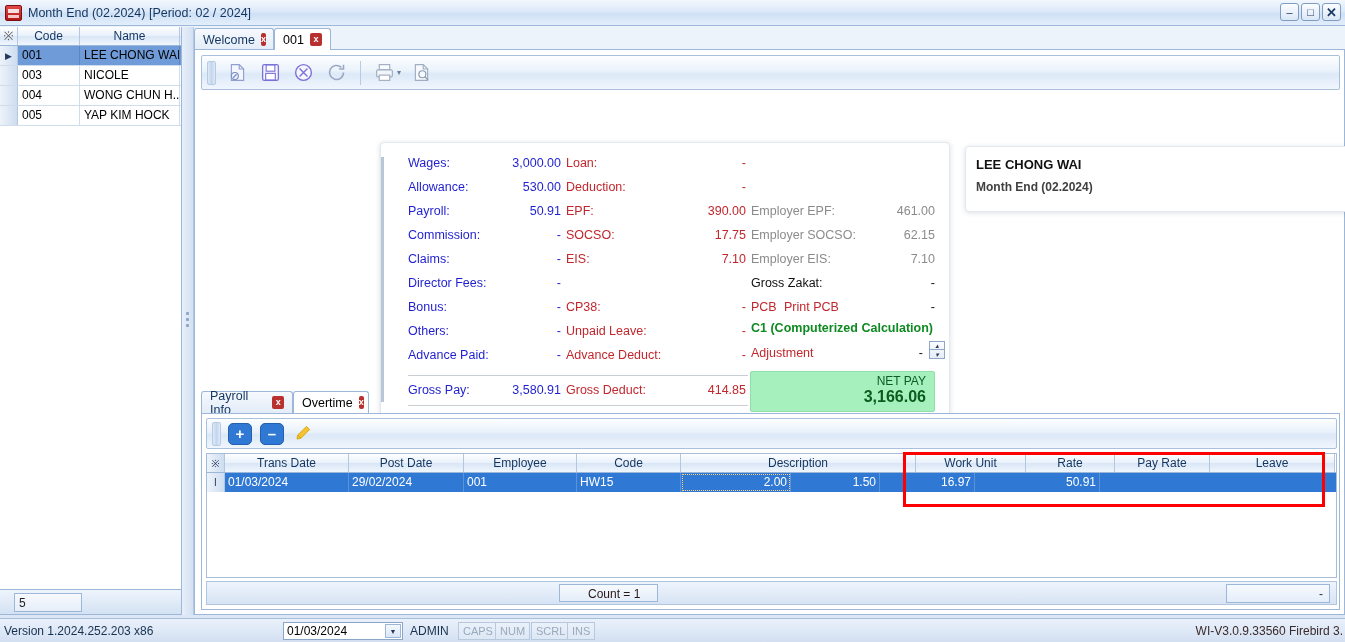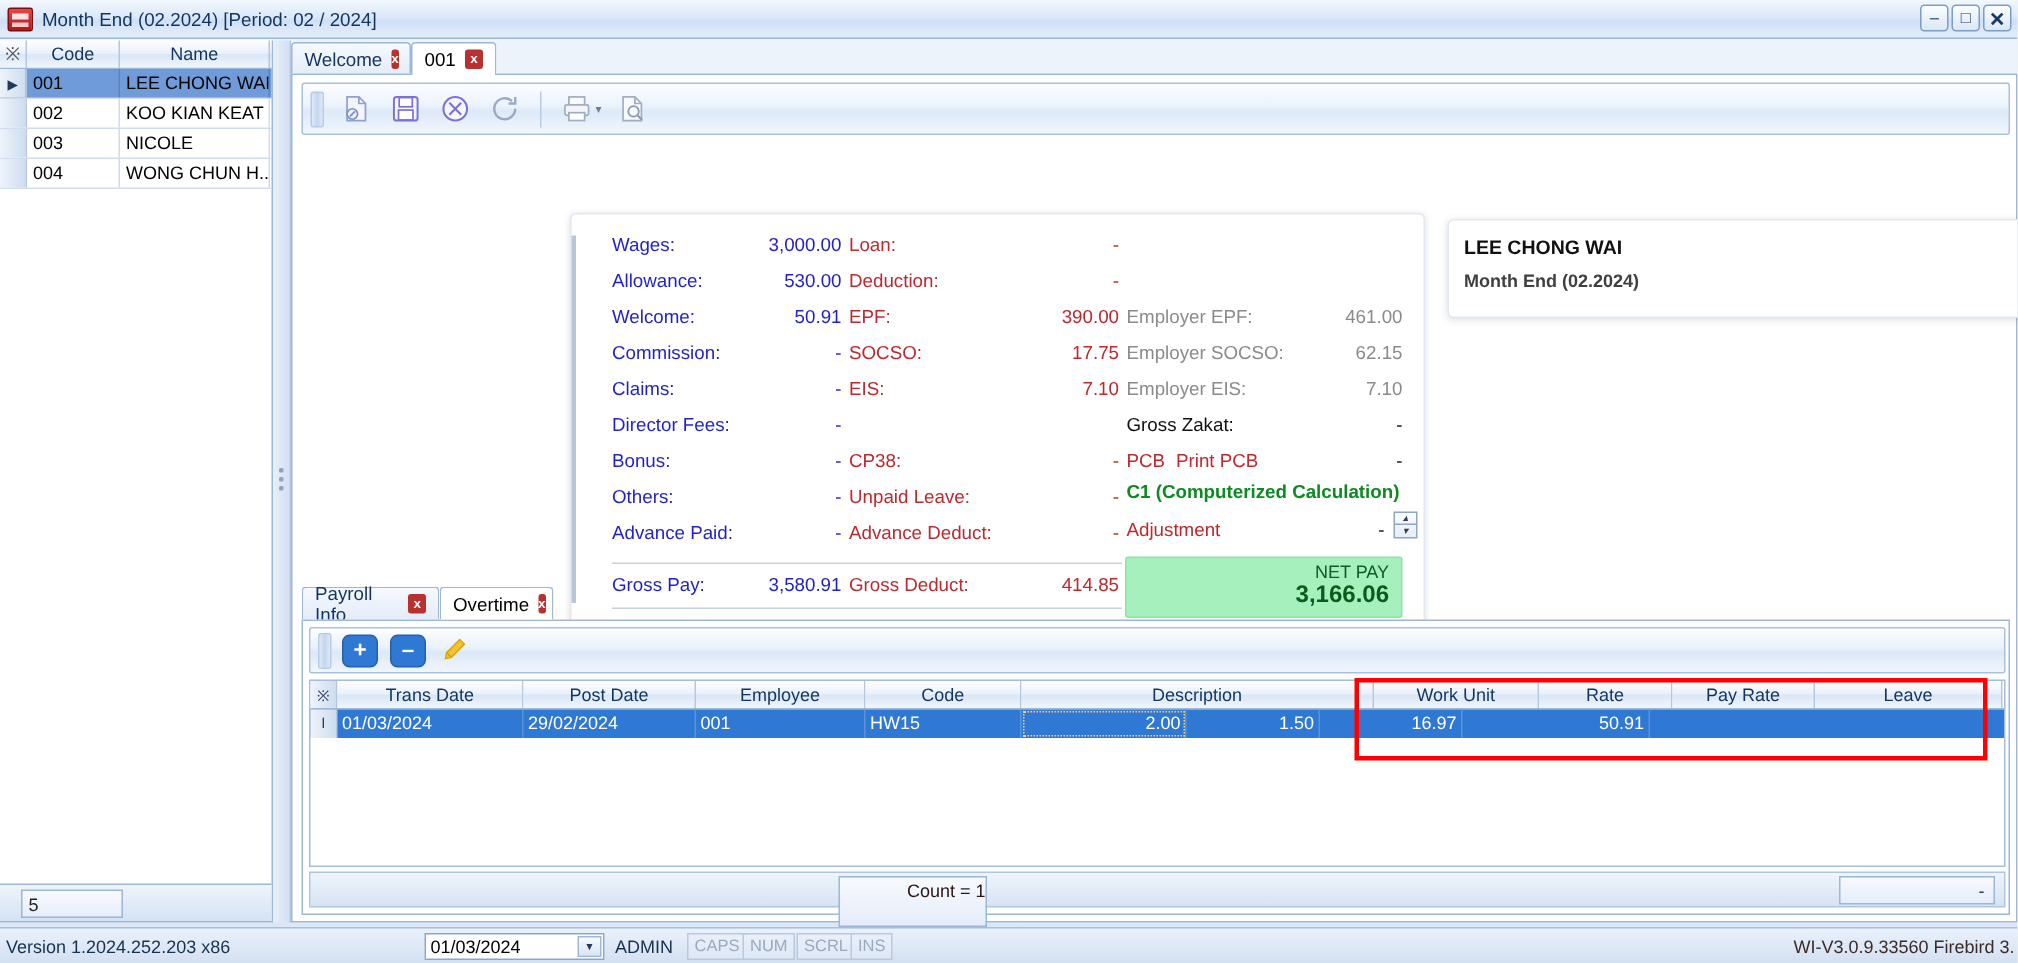--- a/index.html
+++ b/index.html
@@ -223,23 +223,23 @@
     position:absolute; left:903px; top:452px; width:422px; height:55px;
     border:3px solid #ff0000; pointer-events:none; z-index:20;
   }
 
   .lowfoot{
     position:absolute; left:4px; bottom:4px; width:1131px; height:24px;
     background:linear-gradient(180deg,#eef4fc,#d7e3f4);
     border:1px solid #b0c5de;
   }
   .countbox{
-    position:absolute; left:352px; top:2px; width:99px; height:34px;
+    position:absolute; left:352px; top:2px; width:99px; height:18px;
     background:linear-gradient(180deg,#f7fafe,#e4edf9); border:1px solid #9db7d8;
-    text-align:right; line-height:18px; font-size:12px; color:#2a1616;
+    text-align:left; line-height:18px; font-size:12px; color:#2a1616;padding-left:28px;
   }
   .dashbox{
     position:absolute; right:6px; top:2px; width:104px; height:19px;
     background:linear-gradient(180deg,#f7fafe,#e4edf9); border:1px solid #9db7d8;
     text-align:right; padding-right:6px; line-height:18px; font-size:12px; color:#333;
   }
 
   
   .statusbar{
     position:absolute; left:0; bottom:0; width:1345px; height:24px;
@@ -285,32 +285,32 @@
       <div class="gh-cell col-name">Name</div>
     </div>
 
     <div class="row sel">
       <div class="ind">▶</div>
       <div class="c col-code">001</div>
       <div class="c col-name">LEE CHONG WAI</div>
     </div>
     <div class="row">
       <div class="ind"></div>
-      <div class="c col-code">002</div>
-      <div class="c col-name">KOO KIAN KEAT</div>
-    </div>
-    <div class="row">
-      <div class="ind"></div>
       <div class="c col-code">003</div>
       <div class="c col-name">NICOLE</div>
     </div>
     <div class="row">
       <div class="ind"></div>
       <div class="c col-code">004</div>
       <div class="c col-name">WONG CHUN H...</div>
+    </div>
+    <div class="row">
+      <div class="ind"></div>
+      <div class="c col-code">005</div>
+      <div class="c col-name">YAP KIM HOCK</div>
     </div>
 
     <div class="leftfoot">
       <div class="box">5</div>
     </div>
   </div>
 
   <div class="vsplit">
     <div class="dots">
         <i></i>
@@ -385,21 +385,21 @@
           <path d="M16 17l3.5 3.5" stroke="#8d9cb4" stroke-width="1.6"></path>
         </svg>
       </div>
     </div>
 
     <div class="card">
       <div class="card-accent"></div>
 
       <div class="fin lbl-blue" style="left:27px;top:13px;">Wages:</div>
       <div class="fin lbl-blue" style="left:27px;top:37px;">Allowance:</div>
-      <div class="fin lbl-blue" style="left:27px;top:61px;">Welcome:</div>
+      <div class="fin lbl-blue" style="left:27px;top:61px;">Payroll:</div>
       <div class="fin lbl-blue" style="left:27px;top:85px;">Commission:</div>
       <div class="fin lbl-blue" style="left:27px;top:109px;">Claims:</div>
       <div class="fin lbl-blue" style="left:27px;top:133px;">Director Fees:</div>
       <div class="fin lbl-blue" style="left:27px;top:157px;">Bonus:</div>
       <div class="fin lbl-blue" style="left:27px;top:181px;">Others:</div>
       <div class="fin lbl-blue" style="left:27px;top:205px;">Advance Paid:</div>
 
       <div class="fin val val-blue" style="left:90px;top:13px;width:90px;">3,000.00</div>
       <div class="fin val val-blue" style="left:90px;top:37px;width:90px;">530.00</div>
       <div class="fin val val-blue" style="left:90px;top:61px;width:90px;">50.91</div>

